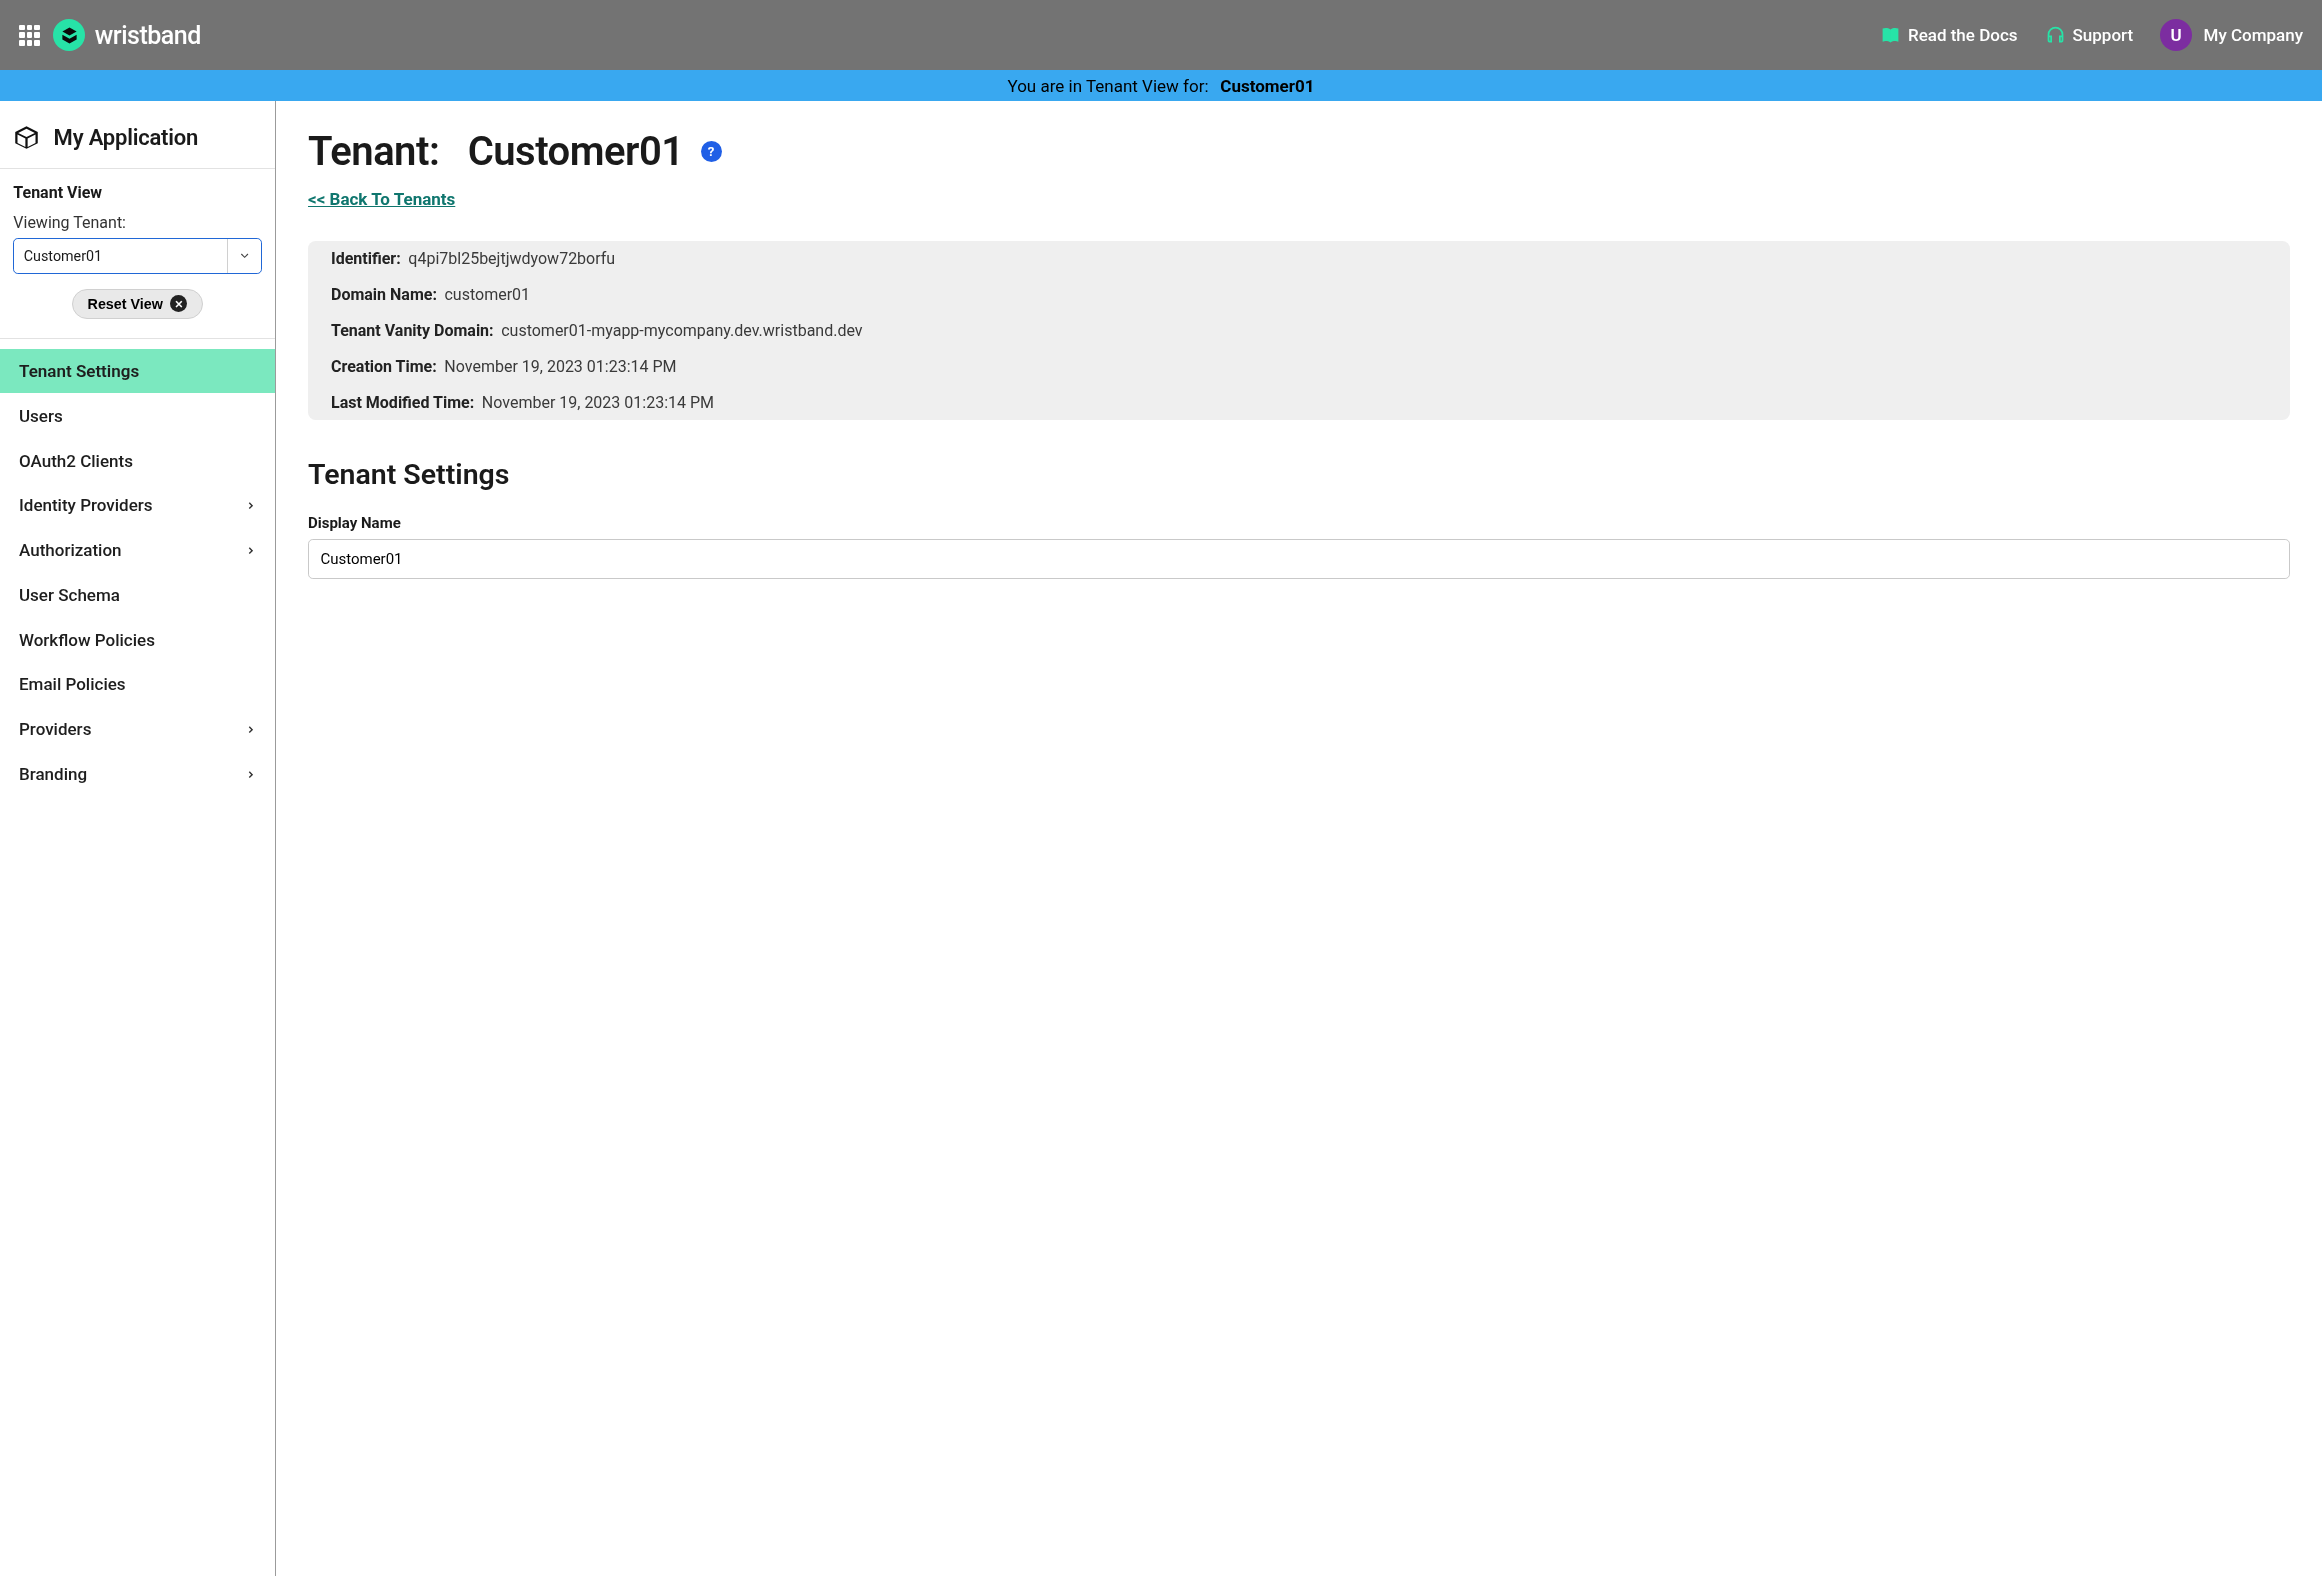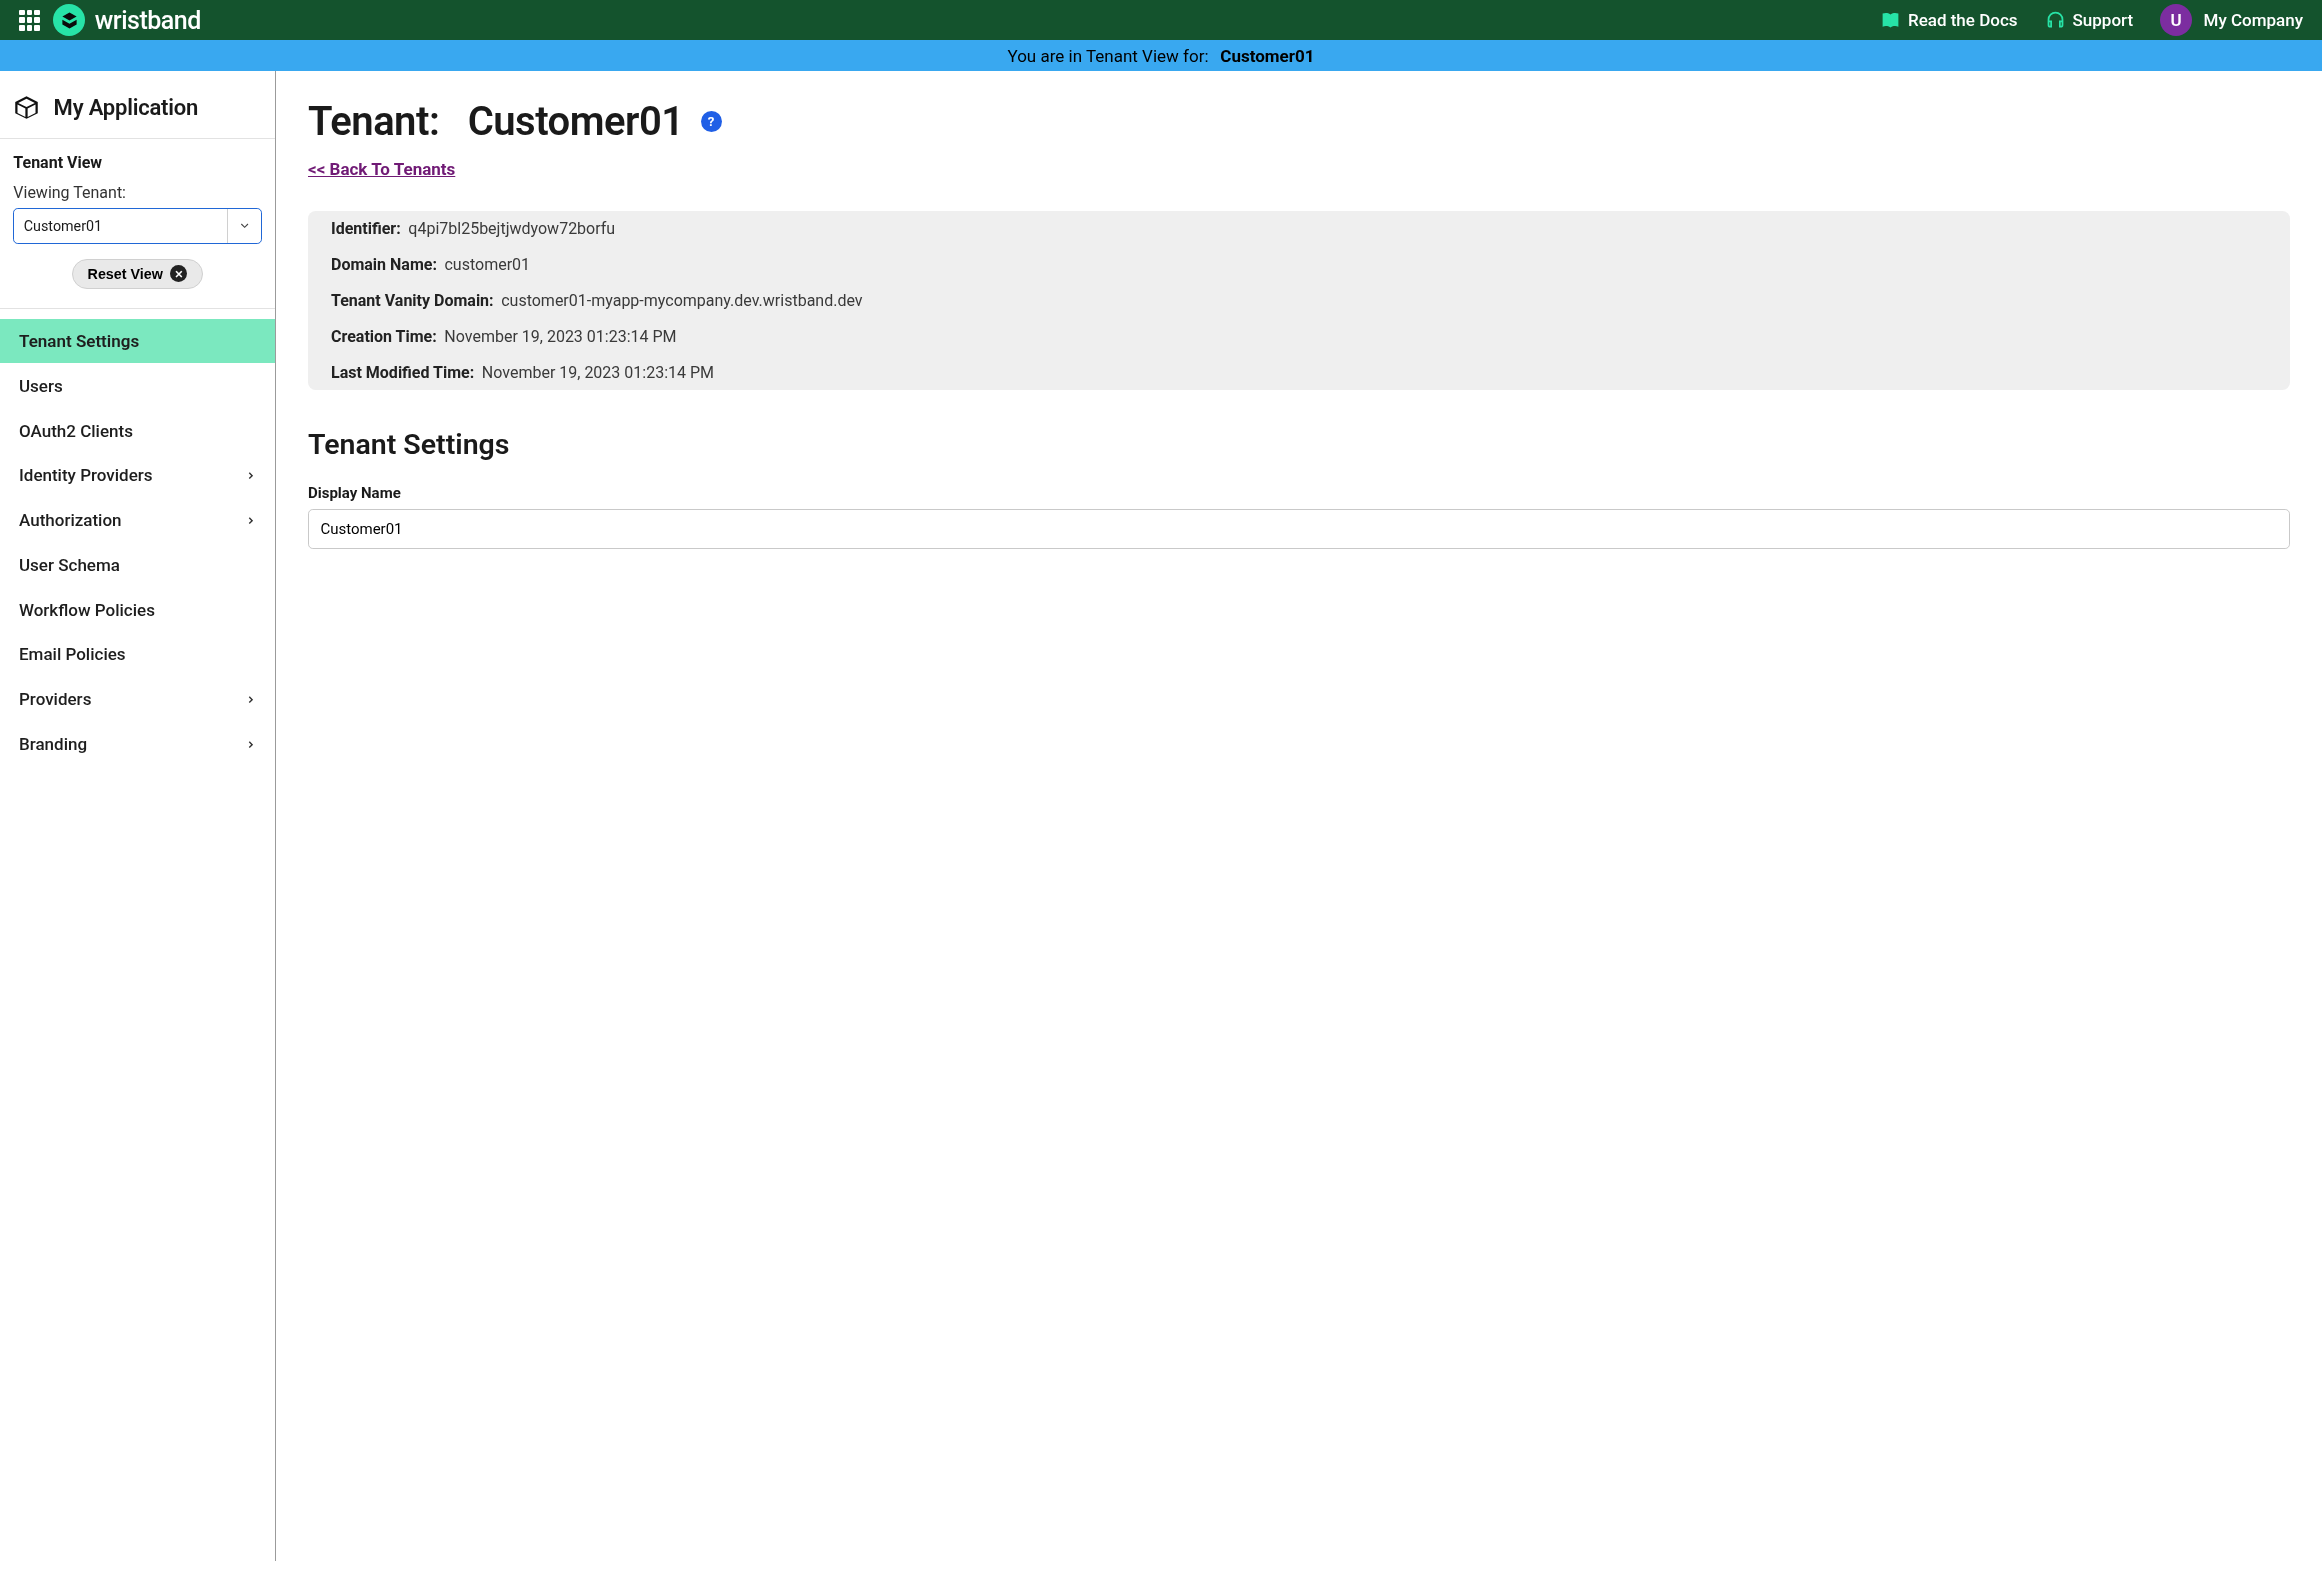--- a/index.html
+++ b/index.html
@@ -1,21 +1,21 @@
 <!DOCTYPE html>
 <html style="font-size:15px"><head>
   <meta charset="utf-8">
   <style>
     * { margin: 0; padding: 0; box-sizing: border-box; }
     body { font-family: -apple-system, BlinkMacSystemFont, "Segoe UI", Roboto, Helvetica, Arial, sans-serif; background: #fff; color: #1a1a1a; }
 
     
     .topbar {
-      background: #14532d;
-      height: 40px;
+      background: #737373;
+      height: 70px;
       display: flex;
       align-items: center;
       padding: 0 19px;
       color: #fff;
       justify-content: space-between;
     }
     .topbar-left { display: flex; align-items: center; gap: 13.3px; }
     .apps-grid {
       width: 21px; height: 21px;
       display: grid; grid-template-columns: repeat(3, 1fr); grid-template-rows: repeat(3, 1fr);
@@ -108,21 +108,21 @@
     .main { flex: 1; padding: 27px 32px; }
     .page-title-row { display: flex; align-items: center; gap: 17px; }
     .page-title { font-size: 40px; font-weight: 600; letter-spacing: -0.5px; }
     .page-title .prefix { font-weight: 600; }
     .page-title .name { font-weight: 600; }
     .help-ico {
       width: 21px; height: 21px; border-radius: 50%; background: #205fe6; color: #fff;
       display: inline-flex; align-items: center; justify-content: center; font-size: 13.3px; font-weight: 700; cursor: pointer;
     }
     .back-link {
-      display: inline-block; margin-top: 13.3px; color: #701a75; font-size: 17px; font-weight: 700;
+      display: inline-block; margin-top: 13.3px; color: #0f766e; font-size: 17px; font-weight: 700;
       text-decoration: underline; cursor: pointer;
     }
 
     .info-panel {
       background: #efefef; border-radius: 7.6px;
       padding: 8px 23px; margin-top: 32px;
     }
     .info-row { display: flex; gap: 7.6px; font-size: 16px; margin-bottom: 17px; color: #222; }
     .info-row:last-child { margin-bottom: 0; }
     .info-row .k { font-weight: 700; }

